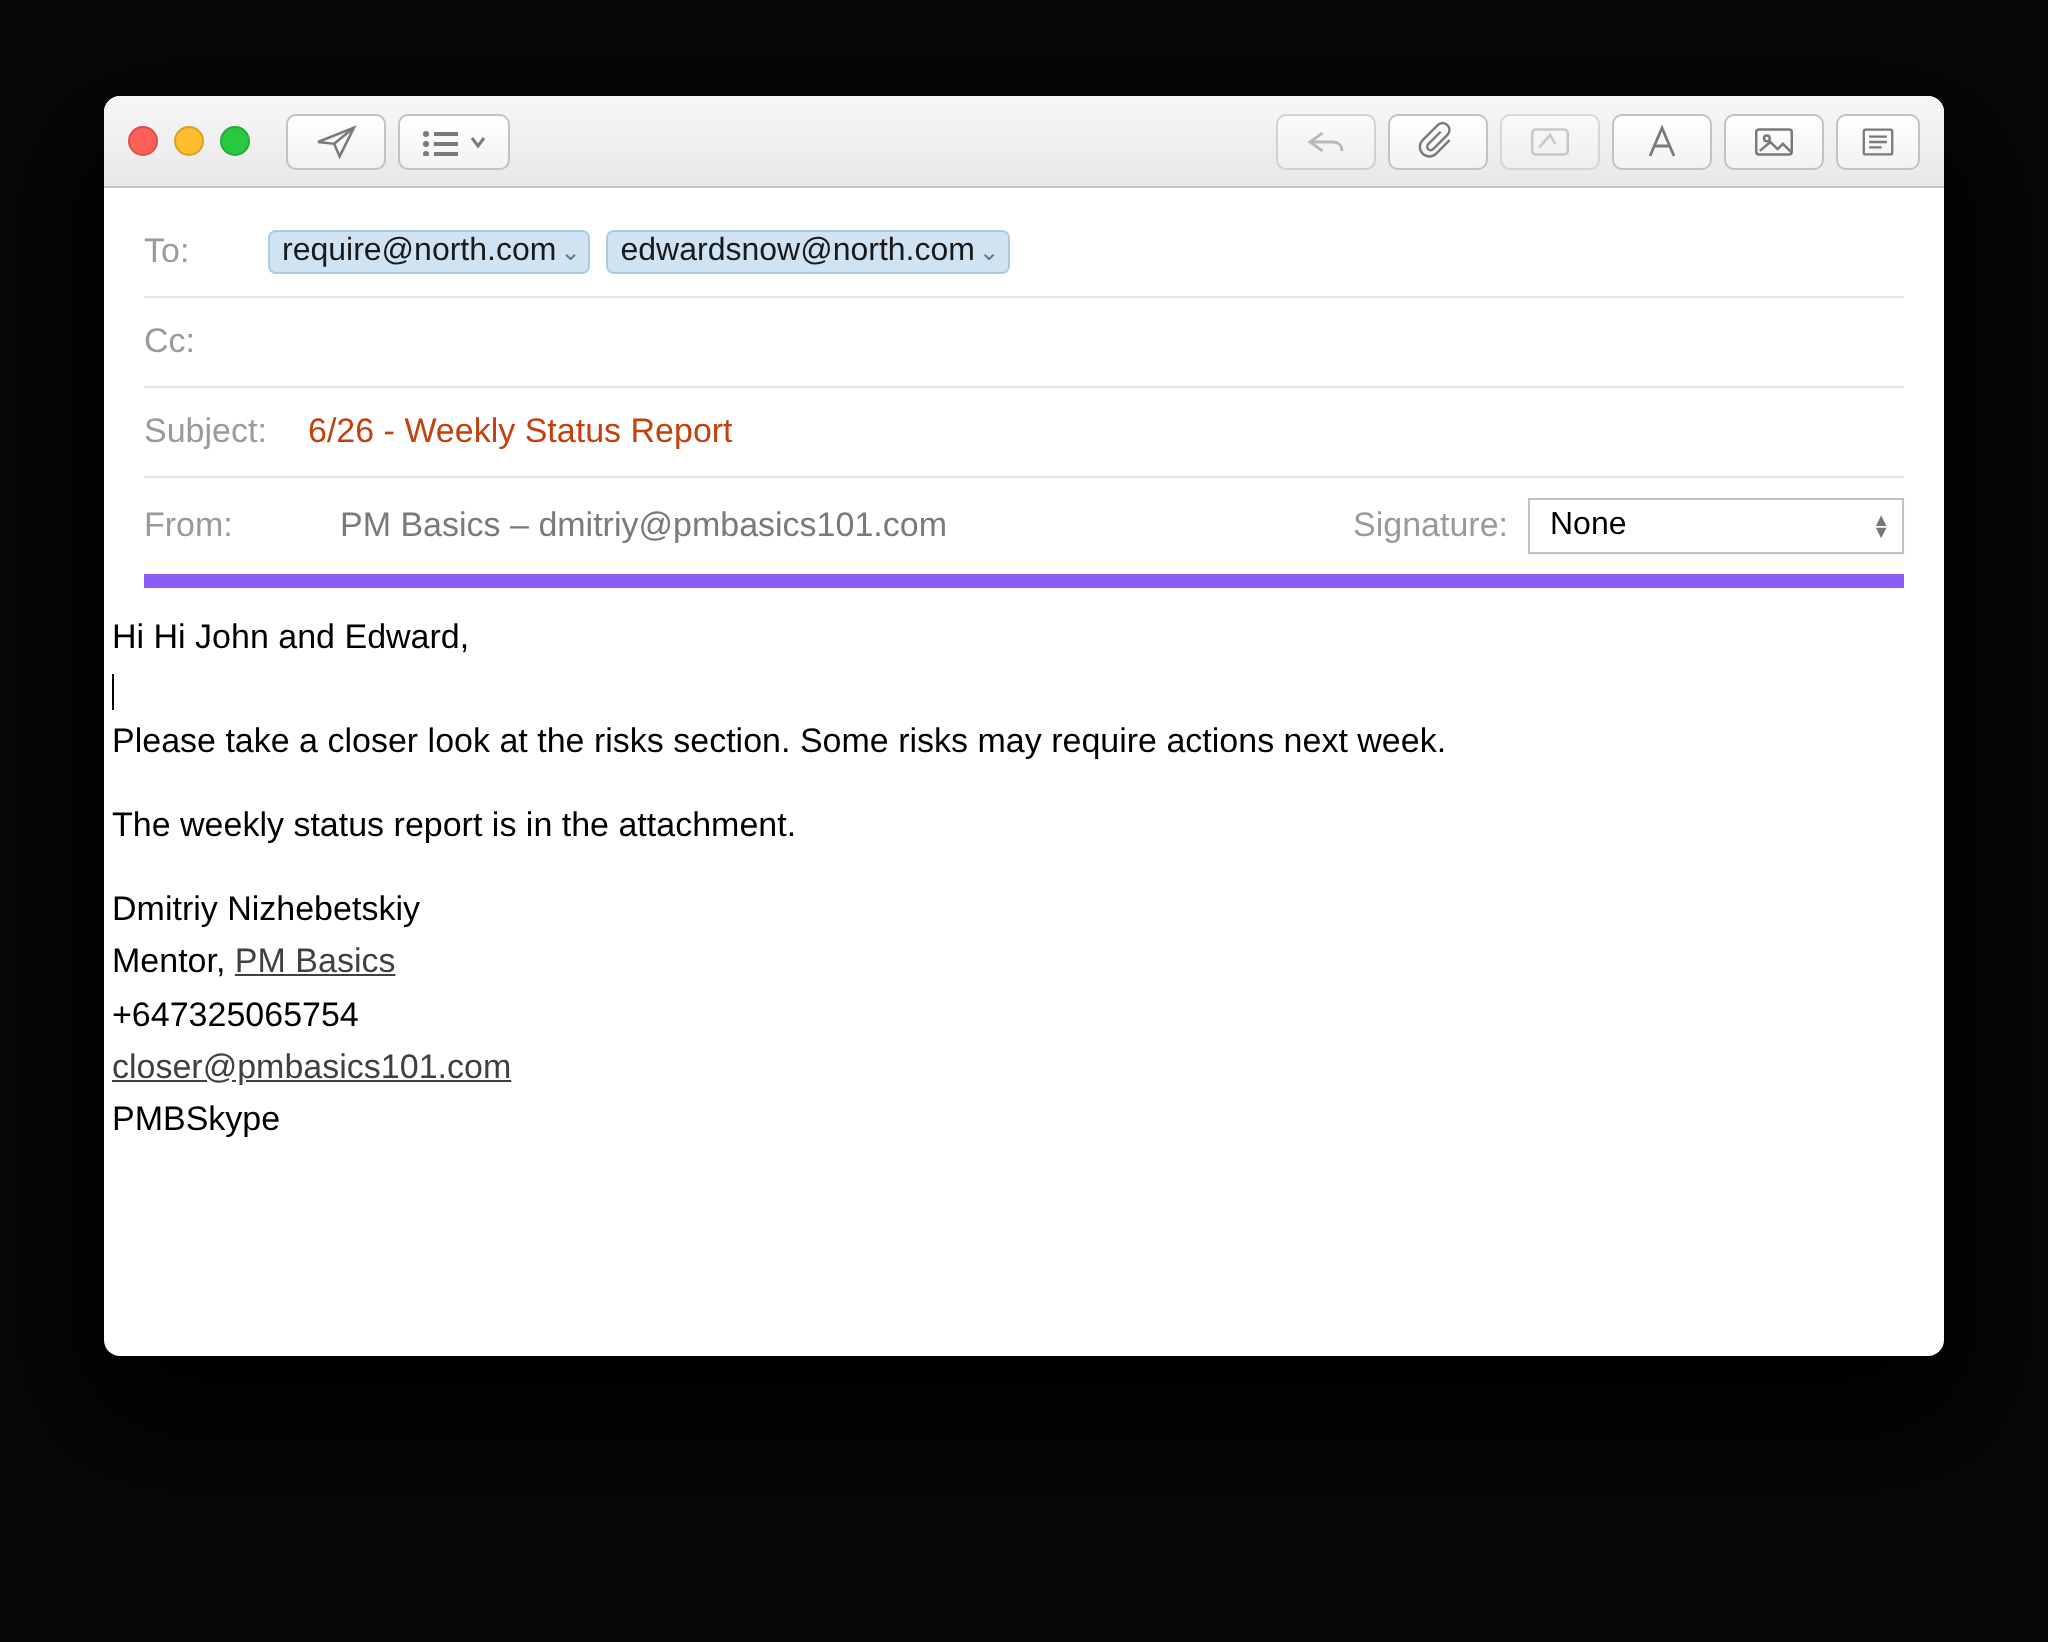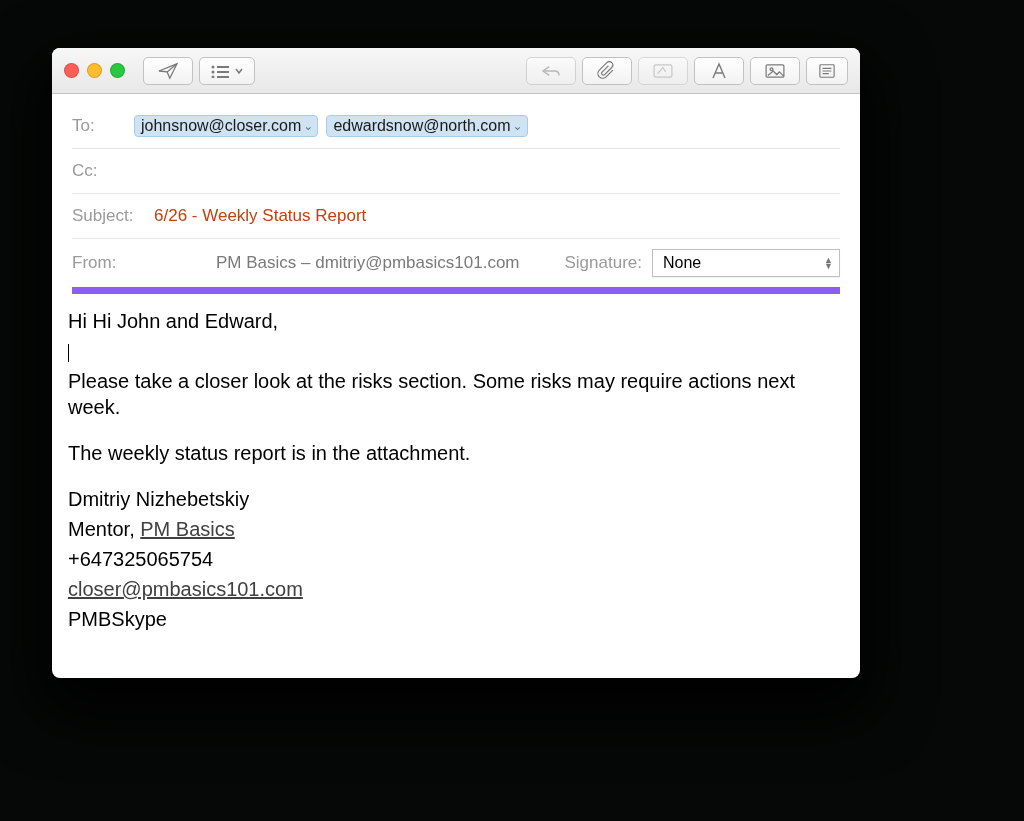--- a/index.html
+++ b/index.html
@@ -10,21 +10,21 @@
     background: #050806;
     font-family: -apple-system, "Helvetica Neue", Helvetica, Arial, sans-serif;
     font-size: 16px;
     overflow: hidden;
   }
 
   .window {
     position: absolute;
     left: 52px;
     top: 48px;
-    width: 808px;
+    width: 920px;
     height: 630px;
     background: #ffffff;
     border-radius: 8px;
     box-shadow: 0 25px 60px 10px rgba(0,0,0,1);
     display: flex;
     flex-direction: column;
     overflow: hidden;
   }
 
   .titlebar {
@@ -115,22 +115,22 @@
   }
   .select .arrows {
     display: flex;
     flex-direction: column;
     line-height: 6px;
     font-size: 9px;
     color: #777;
   }
 
   .body-area {
-    padding: 14px 16px;
-    font-size: 20px;
+    padding: 14px 4px;
+    font-size: 17px;
     line-height: 1.3;
     color: #000;
     flex: 1;
     overflow: auto;
   }
   .body-area p { margin: 0 0 4px 0; }
   .body-area .gap { height: 16px; }
   .cursor {
     display: inline-block;
     width: 1px;
@@ -217,41 +217,41 @@
         </svg>
       </div>
     </div>
   </div>
 
   <div class="header-fields">
 
     <div class="row">
       <span class="label">To:</span>
       <span class="chip">
-        <span>johnsnow@closer.com</span>
+        <span>require@north.com</span>
         <span class="caret">⌄</span>
       </span>
       <span class="chip">
         <span>edwardsnow@north.com</span>
         <span class="caret">⌄</span>
       </span>
     </div>
 
     <div class="row">
       <span class="label">Cc:</span>
     </div>
 
     <div class="row">
       <span class="label long">Subject:</span>
       <span class="value">6/26 - Weekly Status Report</span>
     </div>
 
     <div class="row" style="border-bottom:7px solid #8b5cf6;gap:44px;">
       <span class="label">From:</span>
-      <span class="value" style="color:#7a7a7a;margin-left:46px;">PM Basics – dmitriy@pmbasics101.com</span>
+      <span class="value" style="color:#7a7a7a;">PM Basics – dmitriy@pmbasics101.com</span>
 
       <div class="sig-wrap">
         <span class="label" style="min-width:auto;">Signature:</span>
         <div class="select">
           <span>None</span>
           <span class="arrows">
             <span>▲</span>
               <span>▼</span>
           </span>
         </div>

